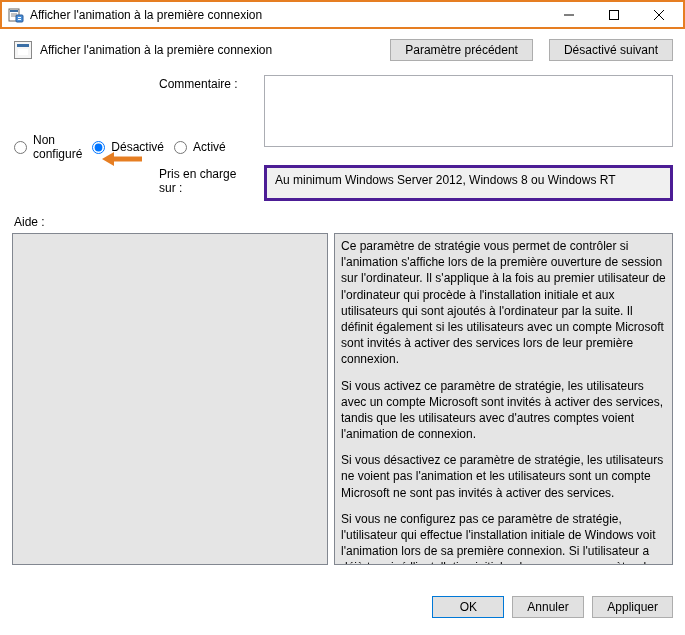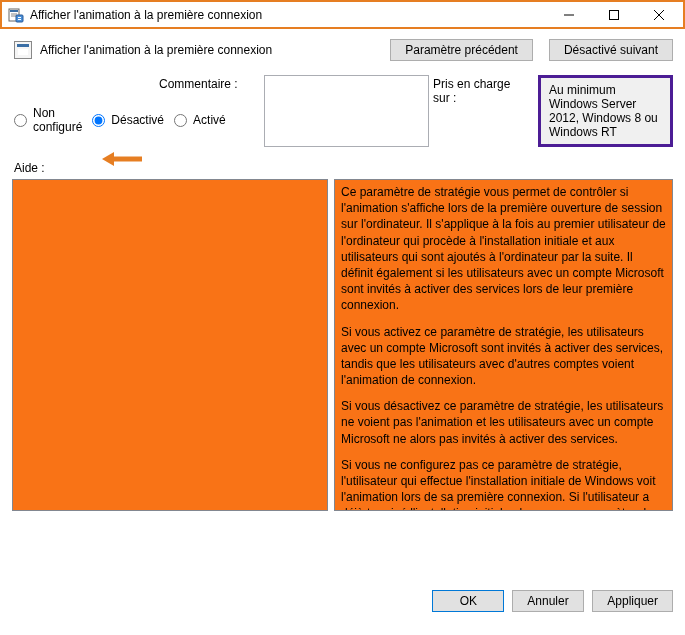--- a/index.html
+++ b/index.html
@@ -29,49 +29,49 @@
   
   .middle { display:flex; padding: 10px 12px 0 14px; }
   .radios { width: 145px; padding-top:18px; display:flex; gap:10px; position:relative; }
   .radio-row { display:flex; align-items:center; gap:6px; }
   .radio-row input[type=radio] { width:13px; height:13px; }
 
   
   .arrow { position:absolute; left:88px; top:74px; width:40px; height:20px; }
   .arrow svg { width:40px; height:20px; }
 
-  .rightcol { flex:1; display:flex; flex-direction:row; gap:4px; }
+  .rightcol { flex:1; display:flex; flex-direction:column; gap:18px; }
   .lblrow { display:flex; align-items:flex-start; gap:10px; }
   .lblrow .lbl { width:95px; padding-top:2px; }
   .txtarea {
     flex:1; border:1px solid #abadb3; background:#fff; position:relative;
     font-family:inherit; font-size:12px; padding:4px; resize:none; overflow-y:scroll;
   }
   .support-box {
     flex:1; border:3px solid #4c1d95; background:#f0f0f0; padding:5px 8px;
     position:relative; overflow-y:scroll; min-height:36px;
   }
 
   
   .labelsrow { display:flex; padding: 14px 12px 4px 14px; }
   .labelsrow .l1 { width: 325px; }
   .labelsrow .l2 { flex:1; }
 
   
   .panes { display:flex; padding: 0 12px 0 12px; gap: 6px; height: 332px; }
   .pane {
-    border:1px solid #828790; background:#f97316; position:relative;
+    border:1px solid #828790; background:#e5e5e5; position:relative;
   }
   .pane.options { width: 316px; }
   .pane.help { flex:1; overflow-y:scroll; padding:4px 6px; line-height:1.35; }
   .pane.help p { margin-bottom:10px; }
 
   
   .bottom {
-    position:absolute; bottom:14px; left:0; right:0; height:40px;
+    position:absolute; bottom:8px; left:0; right:0; height:40px;
     display:flex; justify-content:flex-end; align-items:center; gap:8px;
     padding-right:12px;
   }
   .bottom .btn.primary { border:1px solid #0078d7; }
 
   
   .sep { position:absolute; left:12px; right:12px; bottom:40px; height:1px; }
 
   
   textarea::-webkit-scrollbar, .support-box::-webkit-scrollbar, .pane.help::-webkit-scrollbar { width:17px; }
@@ -162,21 +162,21 @@
 
 <div class="labelsrow">
   <span class="l2">Aide :</span>
 </div>
 
 <div class="panes">
   <div class="pane options"></div>
   <div class="pane help">
     <p>Ce paramètre de stratégie vous permet de contrôler si l'animation s'affiche lors de la première ouverture de session sur l'ordinateur.  Il s'applique à la fois au premier utilisateur de l'ordinateur qui procède à l'installation initiale et aux utilisateurs qui sont ajoutés à l'ordinateur par la suite.  Il définit également si les utilisateurs avec un compte Microsoft sont invités à activer des services lors de leur première connexion.</p>
     <p>Si vous activez ce paramètre de stratégie, les utilisateurs avec un compte Microsoft sont invités à activer des services, tandis que les utilisateurs avec d'autres comptes voient l'animation de connexion.</p>
-    <p>Si vous désactivez ce paramètre de stratégie, les utilisateurs ne voient pas l'animation et les utilisateurs avec un compte Microsoft ne alors pas invités à activer des services.</p>
+    <p>Si vous désactivez ce paramètre de stratégie, les utilisateurs ne voient pas l'animation et les utilisateurs sont un compte Microsoft ne sont pas invités à activer des services.</p>
     <p>Si vous ne configurez pas ce paramètre de stratégie, l'utilisateur qui effectue l'installation initiale de Windows voit l'animation lors de sa première connexion. Si l'utilisateur a déjà terminé l'installation initiale alors que ce paramètre de stratégie n'est pas</p>
   </div>
 </div>
 
 <div class="sep"></div>
 
 <div class="bottom">
   <div class="btn primary" style="min-width:72px;text-align:center">OK</div>
   <div class="btn" style="min-width:72px;text-align:left">Annuler</div>
   <div class="btn" style="min-width:72px;text-align:left">Appliquer</div>

